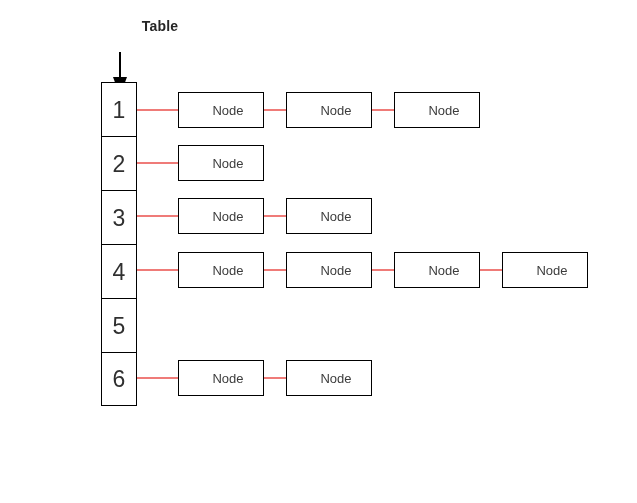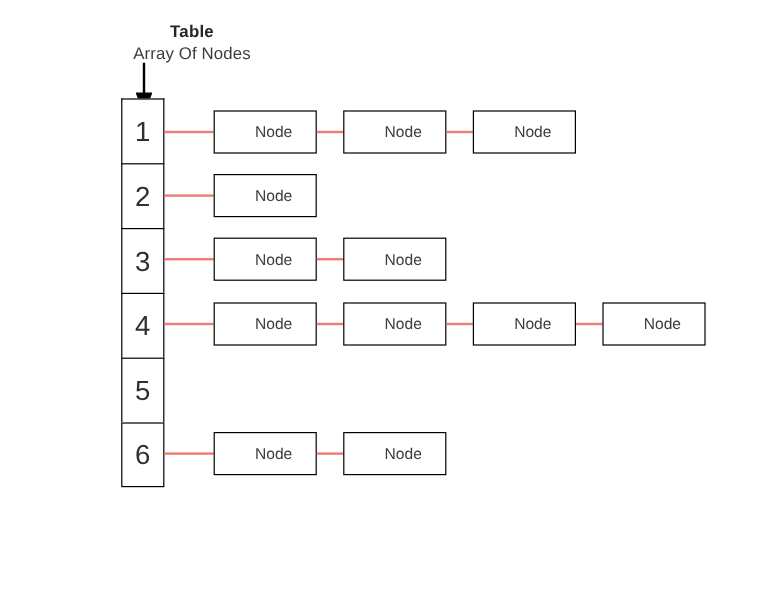--- a/index.html
+++ b/index.html
@@ -141,21 +141,20 @@
     user-select: none;
   }
 </style>
 </head>
 <body>
 
 <div id="canvas">
 
   <div class="title-block">
     <div class="title-main">Table</div>
-    <div class="title-sub">Array Of Nodes</div>
   </div>
 
   <svg class="entry-arrow" viewBox="0 0 14 44">
     <line x1="7" y1="0" x2="7" y2="28" stroke="#000000" stroke-width="2"></line>
     <polygon points="0,25 14,25 7,44" fill="#000000"></polygon>
   </svg>
 
   <div class="table-array">
       <div class="bucket">
         <div class="bucket-label">1</div>

